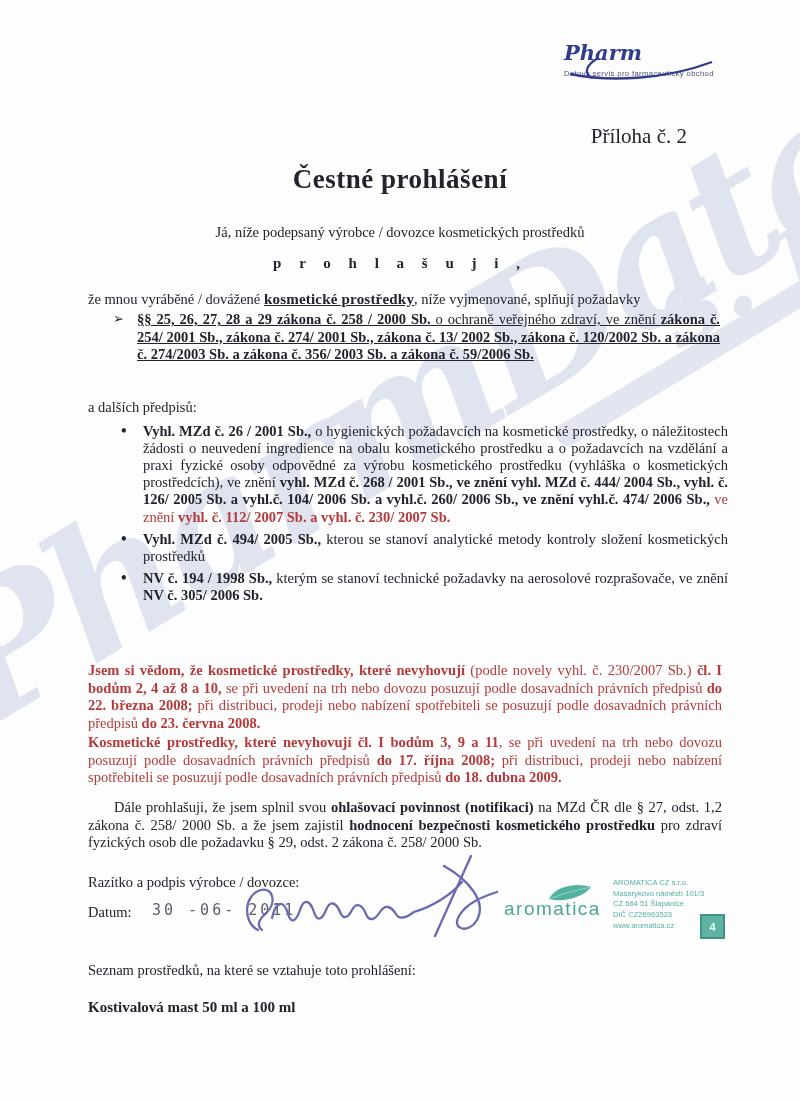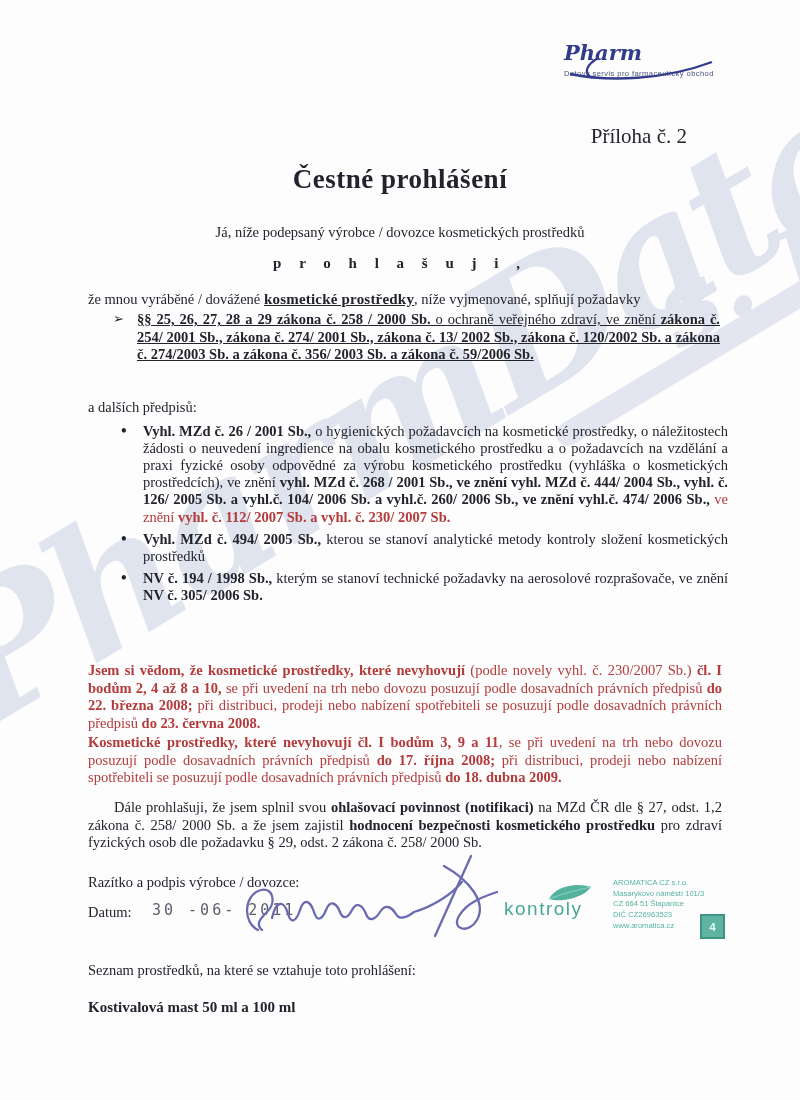--- a/index.html
+++ b/index.html
@@ -152,21 +152,21 @@
                C 161 70, 168 68, 176 62 C 196 56, 214 44, 224 32"></path>
       <path d="M233 6 L 197 86"></path>
       <path d="M206 16 C 231 30, 249 52, 239 70 C 231 84, 213 80, 221 66 C 229 52, 247 46, 259 42"></path>
     </g>
   </svg>
 
   <svg class="abs aro-leaf" viewBox="0 0 48 20" aria-hidden="true">
     <path d="M3 17 C 9 4, 31 0, 45 5 C 38 15, 17 21, 3 17 Z" fill="#54b19e"></path>
     <path d="M3 17 C 16 12, 30 8, 45 5" fill="none" stroke="#8fd3c6" stroke-width="1"></path>
   </svg>
-  <div class="abs aro-name">kontroly</div>
+  <div class="abs aro-name">aromatica</div>
   <div class="abs aro-stamp">
     <div class="ln">AROMATICA CZ s.r.o.</div>
     <div class="ln">Masarykovo náměstí 101/3</div>
     <div class="ln">CZ 664 51 Šlapanice</div>
     <div class="ln">DIČ CZ26963523</div>
     <div class="ln">www.aromatica.cz</div>
   </div>
   <div class="abs green-square">4</div>
 
   <div class="abs seznam">Seznam prostředků, na které se vztahuje toto prohlášení:</div>

